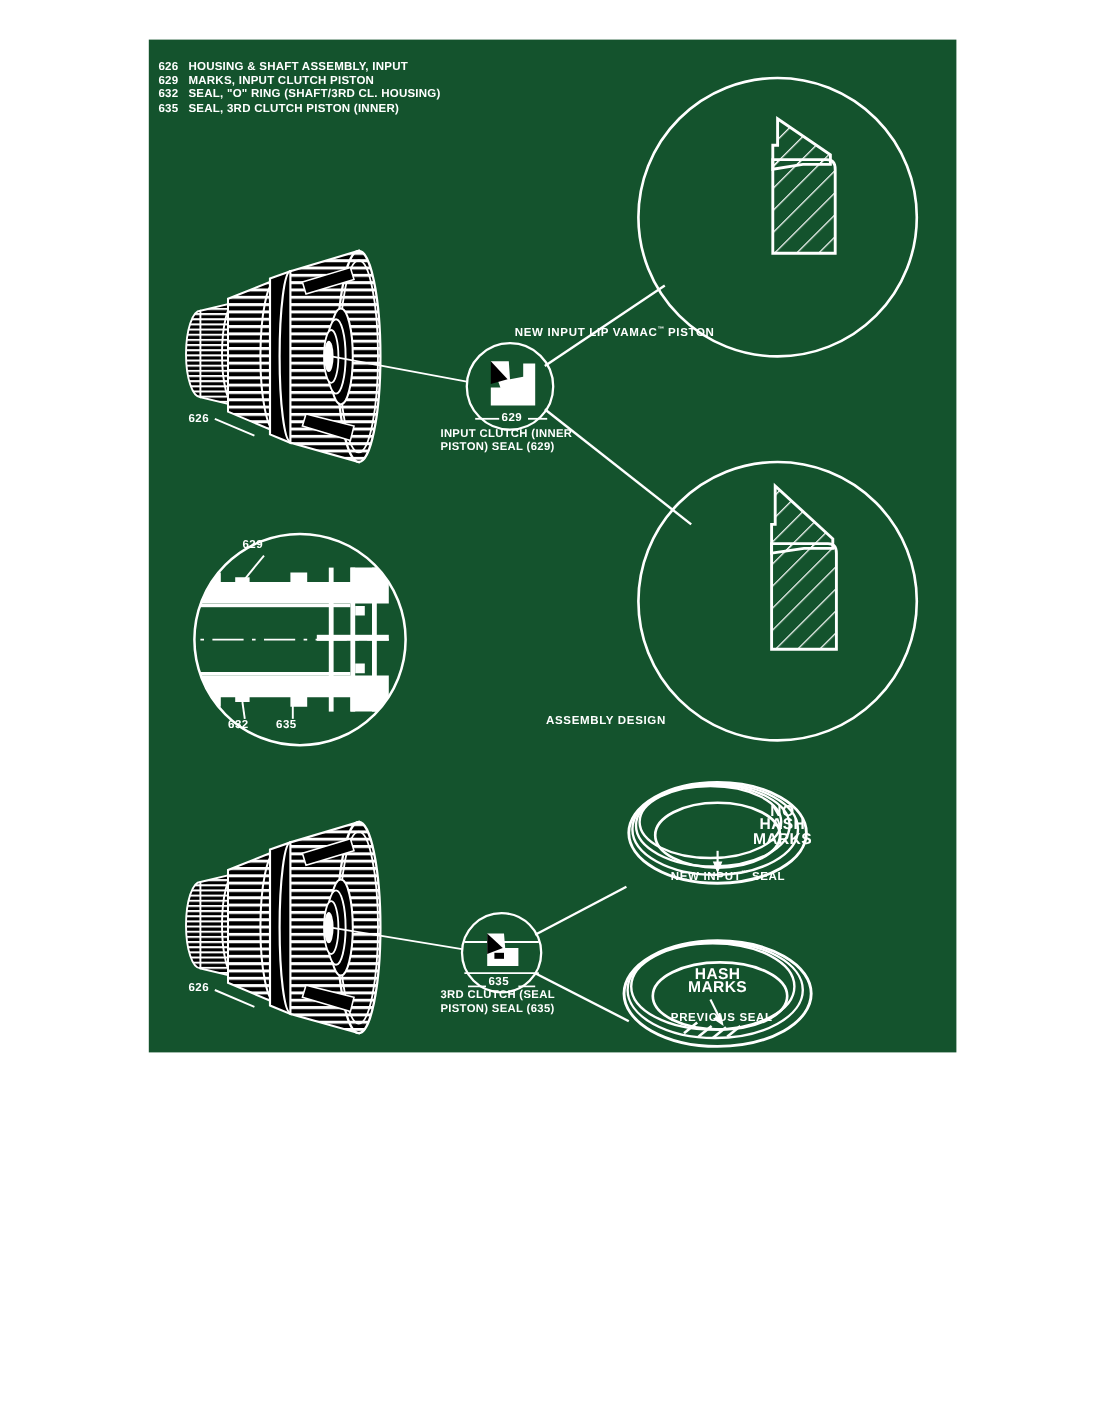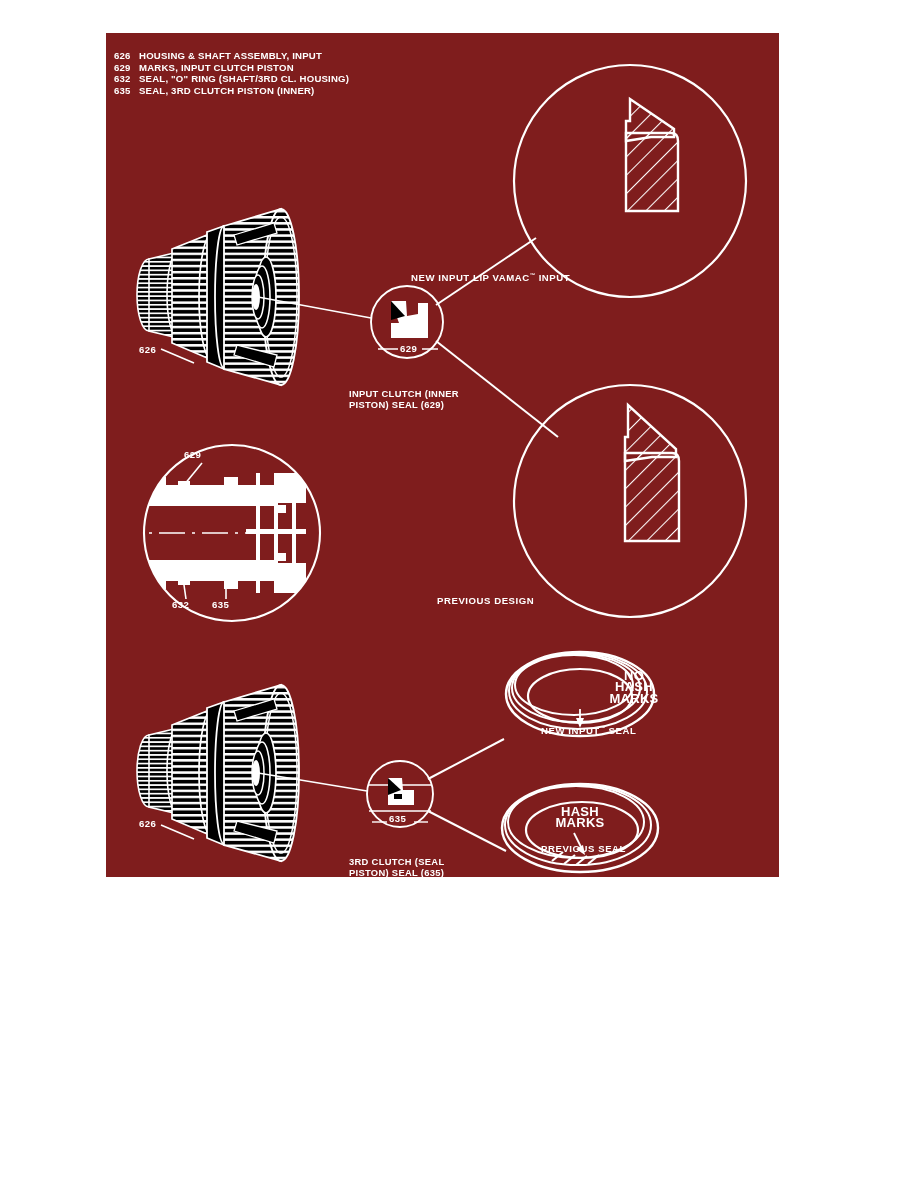--- a/index.html
+++ b/index.html
@@ -9,25 +9,25 @@
   }
   body {
     width: 918px;
     height: 1188px;
     position: relative;
     font-family: "Liberation Sans", sans-serif;
     overflow: hidden;
   }
   #figure-panel {
     position: absolute;
-    left: 106px;
+    left: 124px;
     top: 33px;
     width: 673px;
     height: 844px;
-    background: #7f1d1d;
+    background: #14532d;
     overflow: hidden;
   }
   .svg-layer {
     position: absolute;
     left: 0; top: 0;
     width: 673px;
     height: 844px;
   }
   
   .legend {
@@ -66,21 +66,20 @@
   #cap-prev-seal   { left: 435px; top: 810px; }
 
   .leader-label {
     position: absolute;
     color: #ffffff;
     font-size: 9.4px;
     font-weight: bold;
     letter-spacing: 0.3px;
     line-height: 11.4px;
     white-space: nowrap;
-    margin-top: 33px;
   }
   #lbl-629-callout { left: 243px; top: 322px; }
   #lbl-635-callout { left: 243px; top: 790px; }
 
   .ring-text {
     position: absolute;
     color: #ffffff;
     font-size: 13px;
     font-weight: bold;
     text-align: center;
@@ -291,23 +290,23 @@
         <line x1="458" y1="831" x2="469" y2="822"></line>
         <line x1="470" y1="832" x2="481" y2="823"></line>
         <line x1="482" y1="831" x2="493" y2="822"></line>
       </g>
 
       <line x1="468" y1="800" x2="476" y2="816" stroke-width="1.8"></line>
       <path d="M479 822 L470 816 L477 812 Z" fill="#ffffff" stroke="none"></path>
     </g>
   </svg>
 
-  <div class="caption" id="cap-new-design"><span>NEW INPUT LIP VAMAC</span><span class="tm">™</span><span> INPUT</span></div>
-
-  <div class="caption" id="cap-prev-design">PREVIOUS DESIGN</div>
+  <div class="caption" id="cap-new-design"><span>NEW INPUT LIP VAMAC</span><span class="tm">™</span><span> PISTON</span></div>
+
+  <div class="caption" id="cap-prev-design">ASSEMBLY DESIGN</div>
 
   <div class="caption" id="cap-new-seal"><span>NEW INPUT</span><span class="tm">™</span><span> SEAL</span></div>
 
   <div class="caption" id="cap-prev-seal">PREVIOUS SEAL</div>
 
   <div class="leader-label" id="lbl-629-callout">
     <span>INPUT CLUTCH (INNER</span><br>
     <span>PISTON) SEAL (629)</span>
   </div>
 

